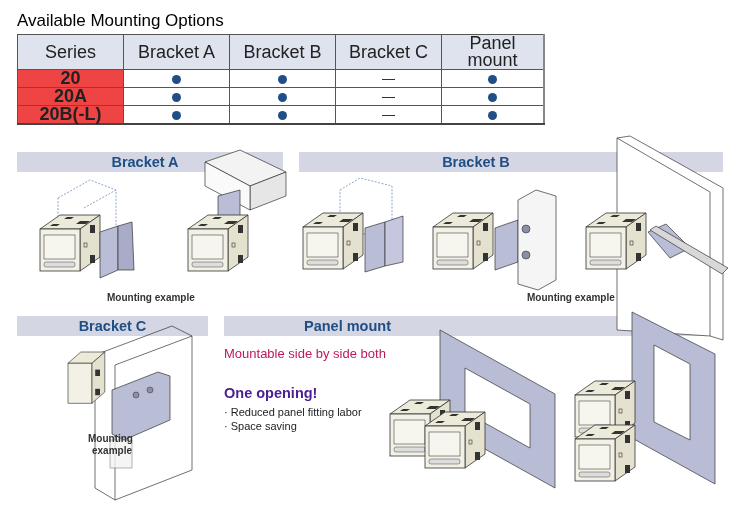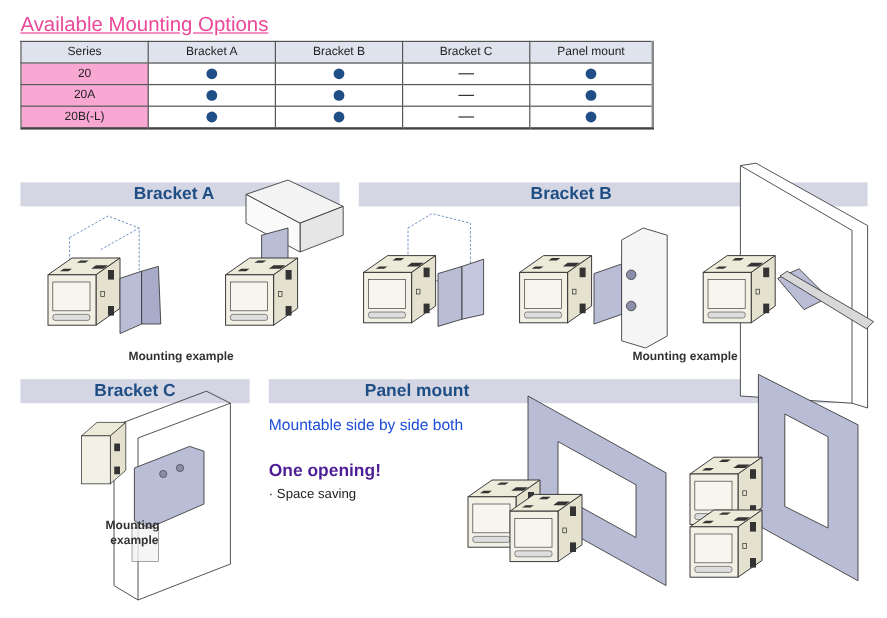--- a/index.html
+++ b/index.html
@@ -1,32 +1,32 @@
 <!DOCTYPE html>
 <html><head>
 <meta charset="utf-8">
 <style>
   html, body { margin: 0; padding: 0; background: #ffffff; }
   body { width: 739px; height: 515px; position: relative; overflow: hidden;
          font-family: "Liberation Sans", sans-serif; color: #222; }
-  .title { position: absolute; left: 17px; top: 11px; font-size: 17px; color: #ec4899; text-decoration: underline; }
+  .title { position: absolute; left: 17px; top: 11px; font-size: 17px; color: #000000; }
   table.opts { position: absolute; left: 17px; top: 34px; width: 528px;
-               border-collapse: collapse; font-size: 10px; }
+               border-collapse: collapse; font-size: 18px; }
   table.opts th, table.opts td { border: 1px solid #555; height: 17px; padding: 0;
                text-align: center; line-height: 17px; }
   table.opts th { background: #dfe3ee; font-weight: normal; color: #222; }
-  table.opts td.series { background: #f9a8d4; font-weight: normal; }
+  table.opts td.series { background: #ef4444; font-weight: bold; }
   table.opts tr:last-child td { border-bottom: 2px solid #444; }
   table.opts { border-right: 2px solid #888; }
   .dot { display: inline-block; width: 9px; height: 9px; border-radius: 50%; background: #1f4f86; vertical-align: middle; }
   .dash { display: inline-block; width: 13px; height: 1px; background: #333; vertical-align: middle; }
   .band { position: absolute; height: 20px; background: #d4d6e4; color: #1f4e85;
           font-weight: bold; font-size: 14.5px; line-height: 20px; text-align: center; }
   .caption { position: absolute; font-size: 10px; color: #333; font-weight: bold; }
-  .pm-text1 { position: absolute; left: 224px; top: 346px; font-size: 13px; line-height: 16px; color: #1d4ed8; }
+  .pm-text1 { position: absolute; left: 224px; top: 346px; font-size: 13px; line-height: 16px; color: #be185d; }
   .pm-head { position: absolute; left: 224px; top: 385px; font-size: 14.5px; font-weight: bold; color: #4c1d95; }
   .pm-bullets { position: absolute; left: 224px; top: 405px; font-size: 11px; line-height: 14px; color: #222; }
   svg.illu { position: absolute; left: 0; top: 0; }
 </style>
 </head>
 <body>
 
 <div class="title">Available Mounting Options</div>
 
 <table class="opts">
@@ -165,14 +165,15 @@
 <div class="caption" style="left:44px; top:433px; text-align:right; width:44px; line-height:12px;margin-left:44px;">
   <div>Mounting</div>
   <div>example</div>
 </div>
 
 <div class="pm-text1">
   <div>Mountable side by side both</div>
 </div>
 <div class="pm-head">One opening!</div>
 <div class="pm-bullets">
+  <div>· Reduced panel fitting labor</div>
   <div>· Space saving</div>
 </div>
 
 </body></html>

